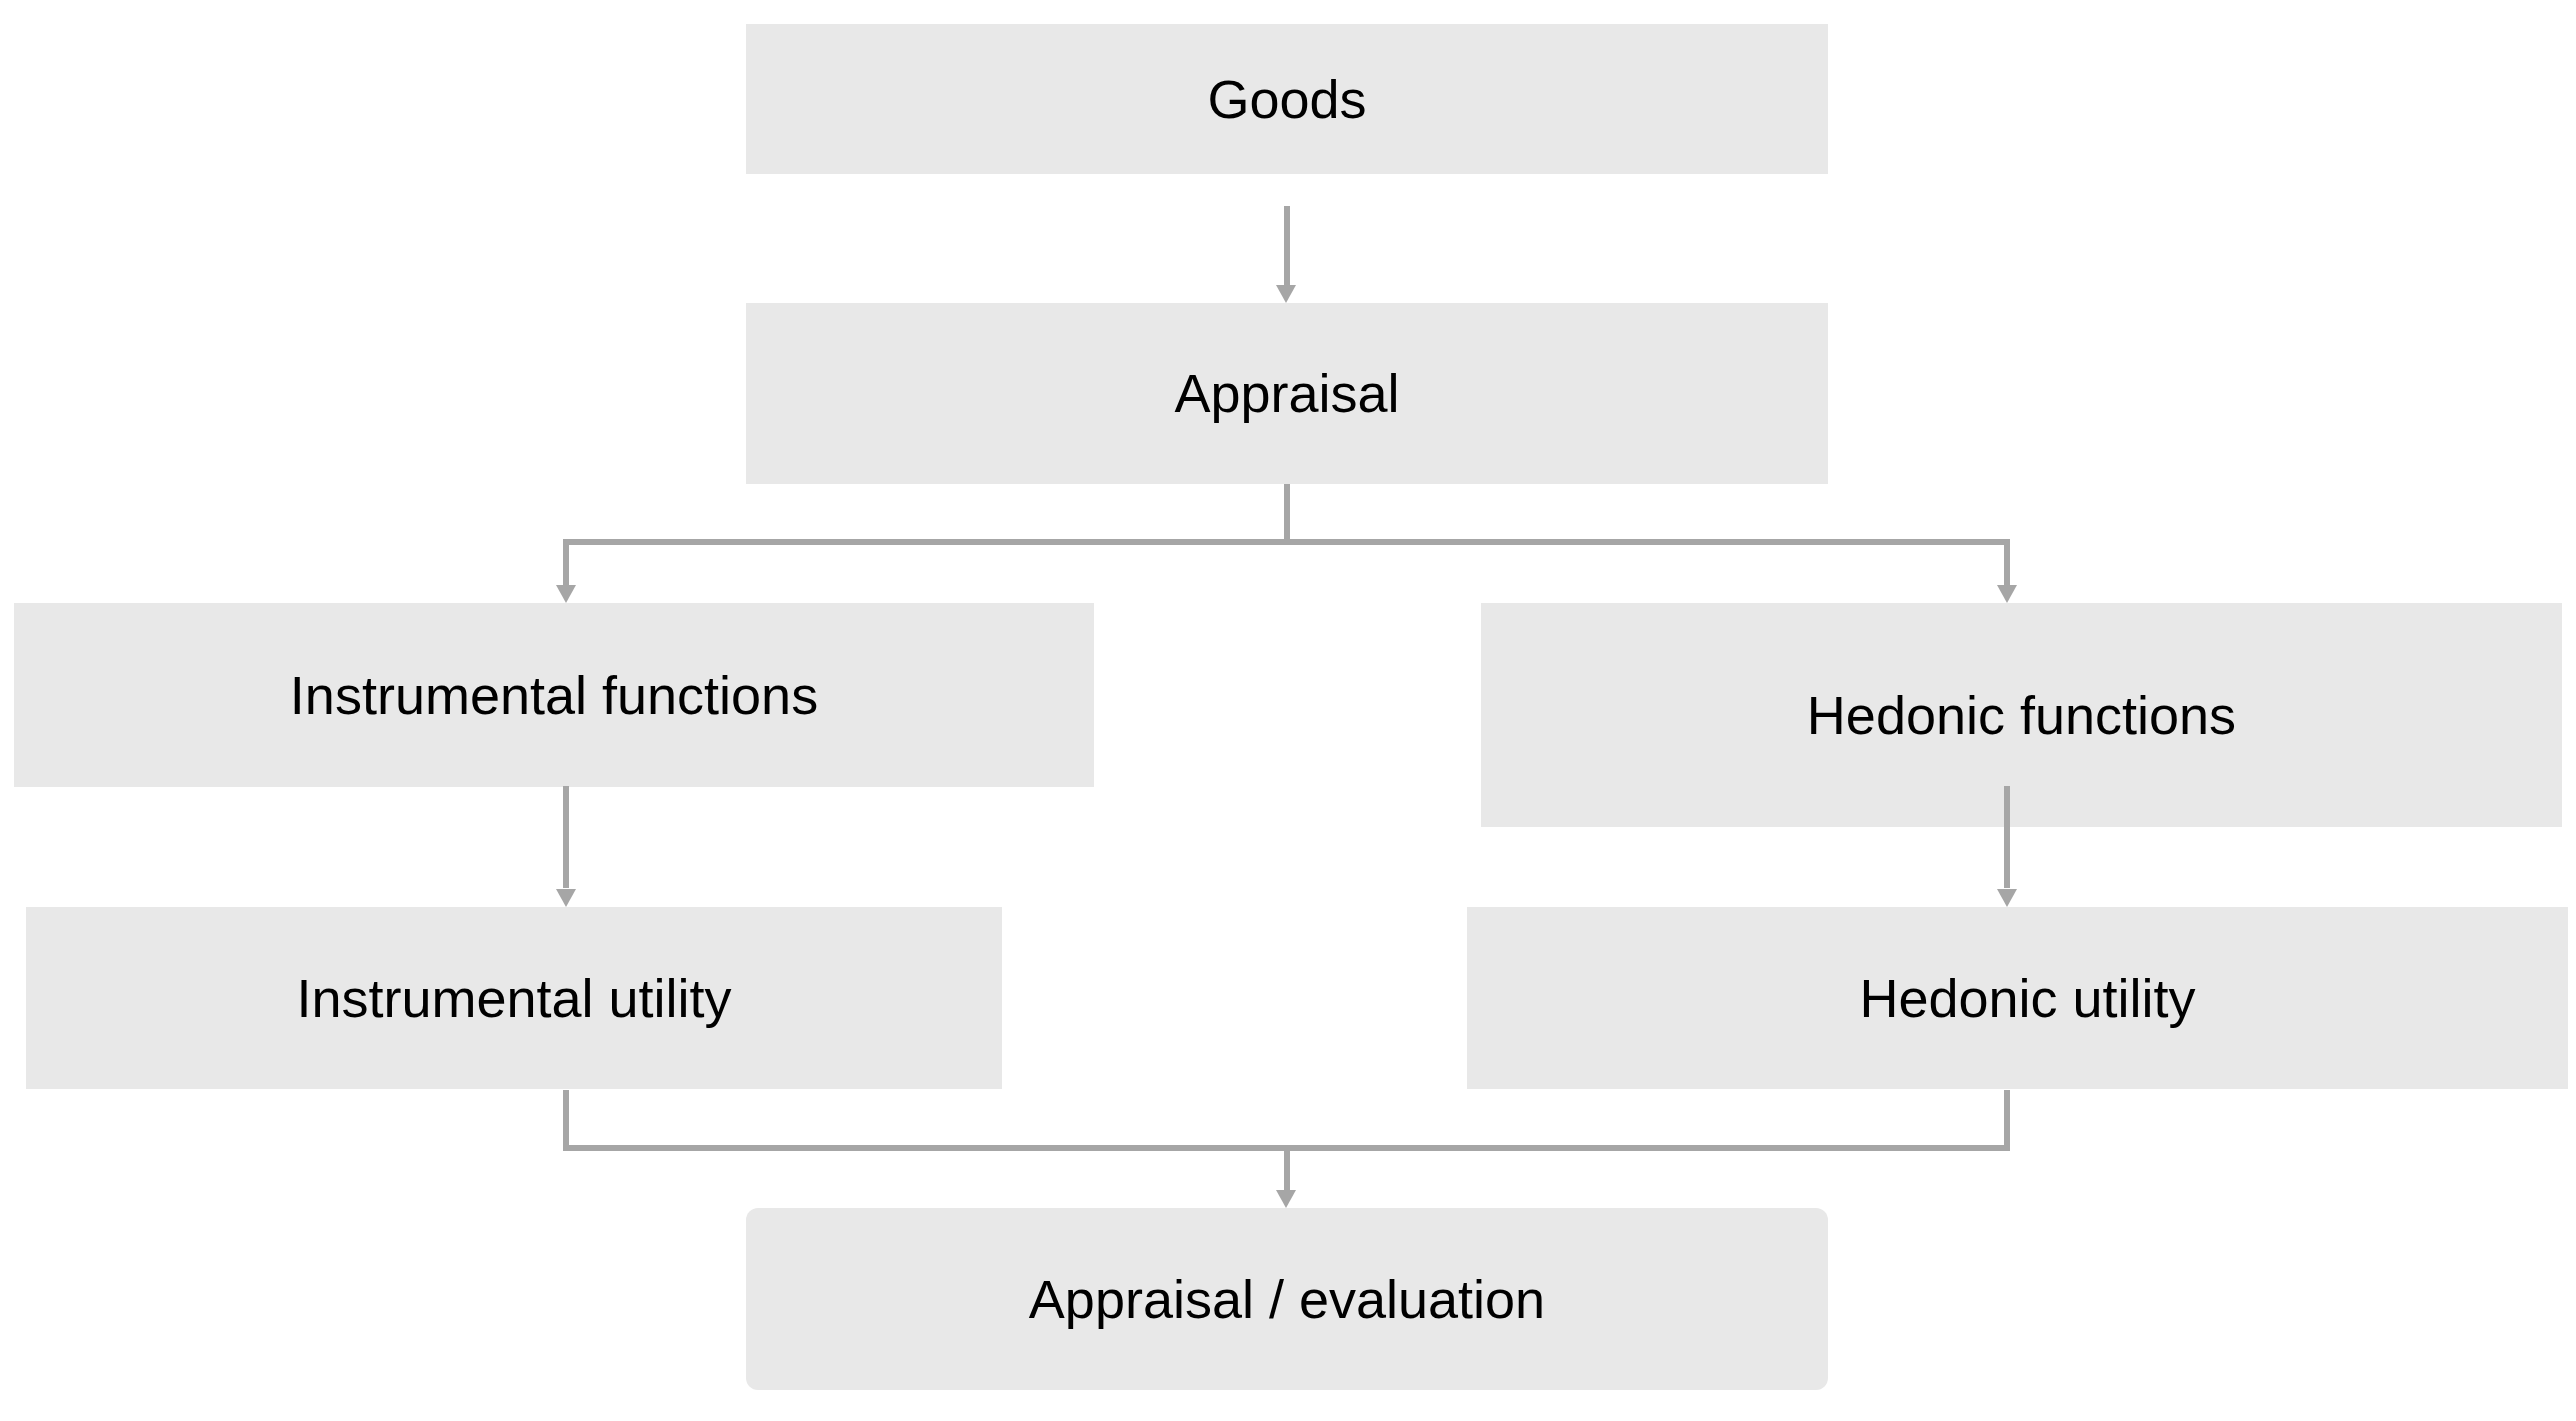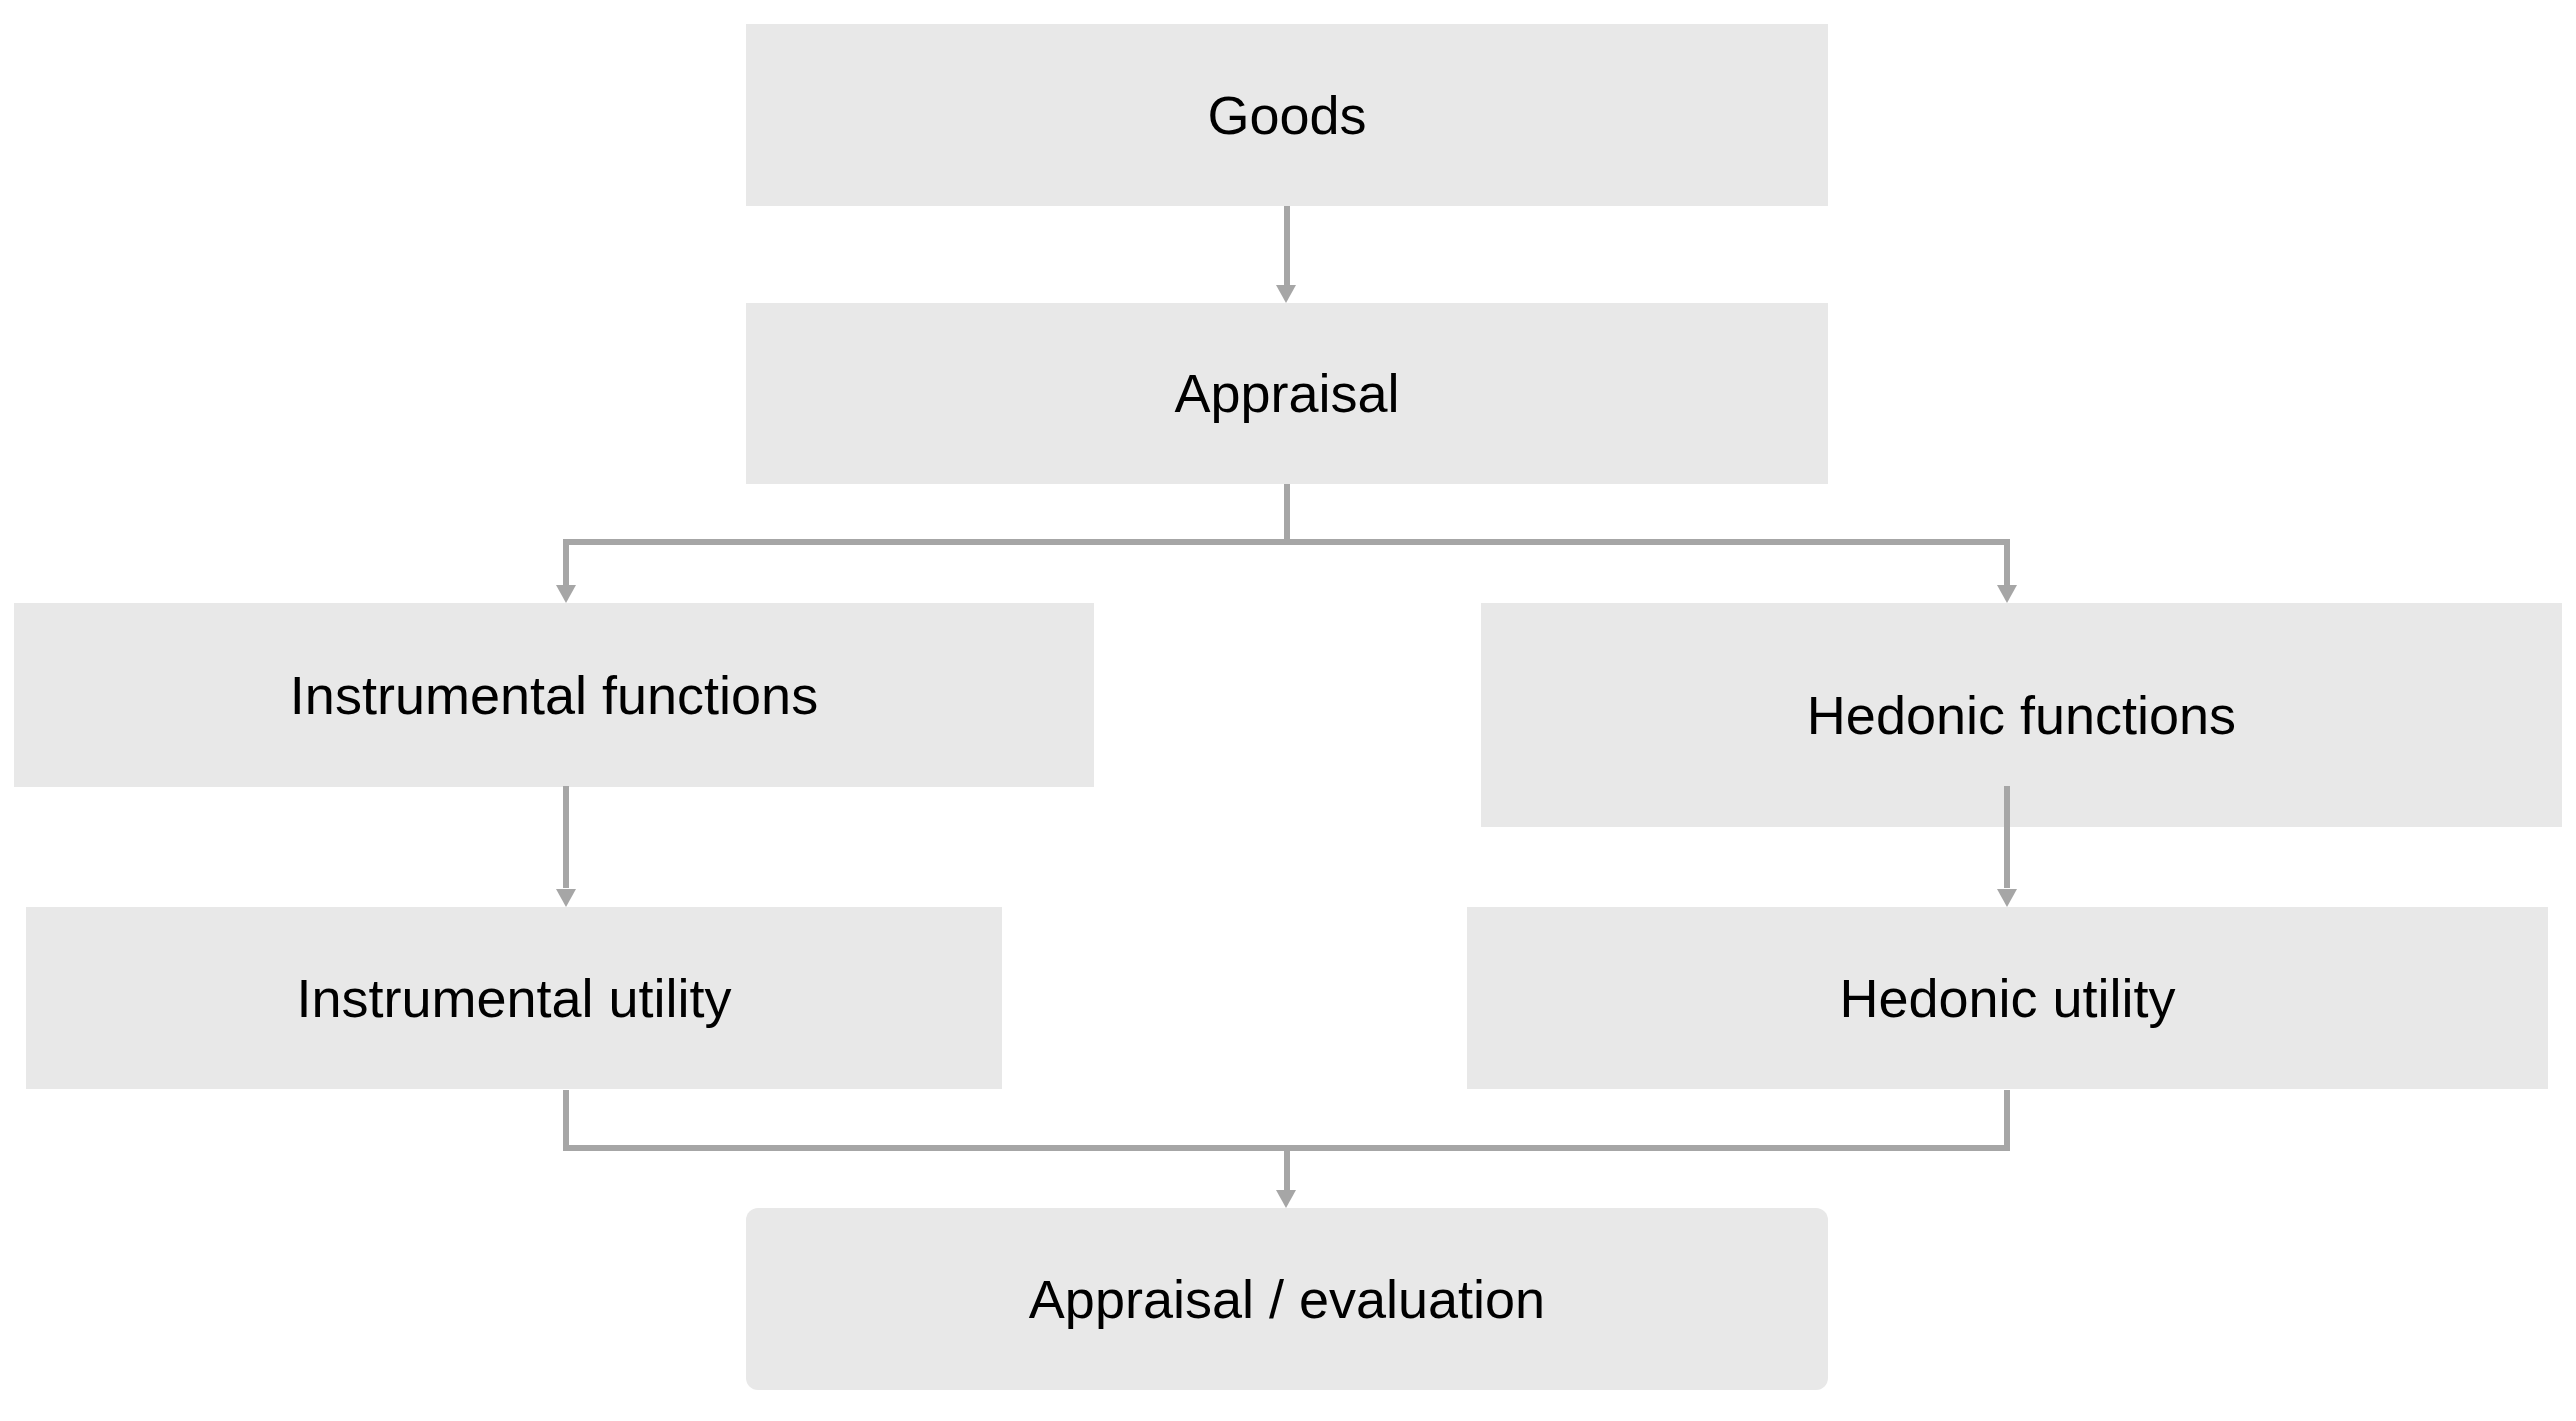--- a/index.html
+++ b/index.html
@@ -36,26 +36,26 @@
   .arrowhead {
     position: absolute;
     width: 0;
     height: 0;
     border-left: 10.7px solid transparent;
     border-right: 10.7px solid transparent;
     border-top: 18px solid var(--connector, #a6a6a6);
   }
 
   
-  #node-goods                  { left: 746px;  top: 24px;   width: 1082px; height: 182px; }
+  #node-goods                  { left: 746px;  top: 24px;   width: 1082px; height: 150px; }
   #node-properties             { left: 746px;  top: 303px;  width: 1082px; height: 181px; }
   #node-instrumental-functions { left: 14px;   top: 603px;  width: 1080px; height: 184px; }
   #node-hedonic-functions      { left: 1481px; top: 603px;  width: 1081px; height: 224px; }
   #node-instrumental-utility   { left: 26px;   top: 907px; width: 976px; height: 182px; }
-  #node-hedonic-utility        { left: 1467px; top: 907px; width: 1081px; height: 182px; }
+  #node-hedonic-utility        { left: 1467px; top: 907px; width: 1081px; height: 182px; padding-left: 20px; }
   #node-appraisal              { left: 746px;  top: 1208px; width: 1082px; height: 182px; border-radius: 12px; }
 
   
   #c-goods-properties-shaft  { left: 1284px; top: 206px;  height: 79px; }
   #c-goods-properties-head   { left: 1276px; top: 285px; }
 
   #c-split-stem              { left: 1284px; top: 484px;  height: 61px; }
   #c-split-bar               { left: 563px;  top: 539px;  width: 1447px; }
   #c-split-left-shaft        { left: 563px;  top: 545px;  height: 40px; }
   #c-split-left-head         { left: 556px;  top: 585px; }

